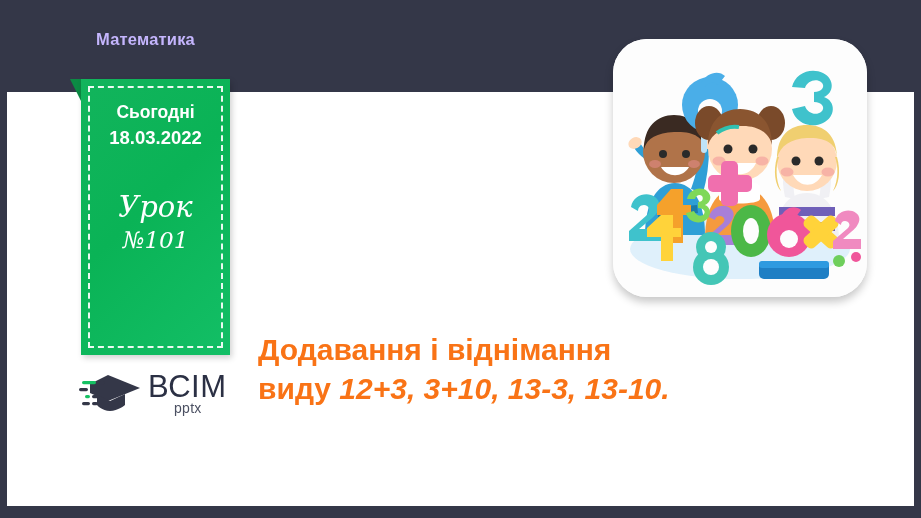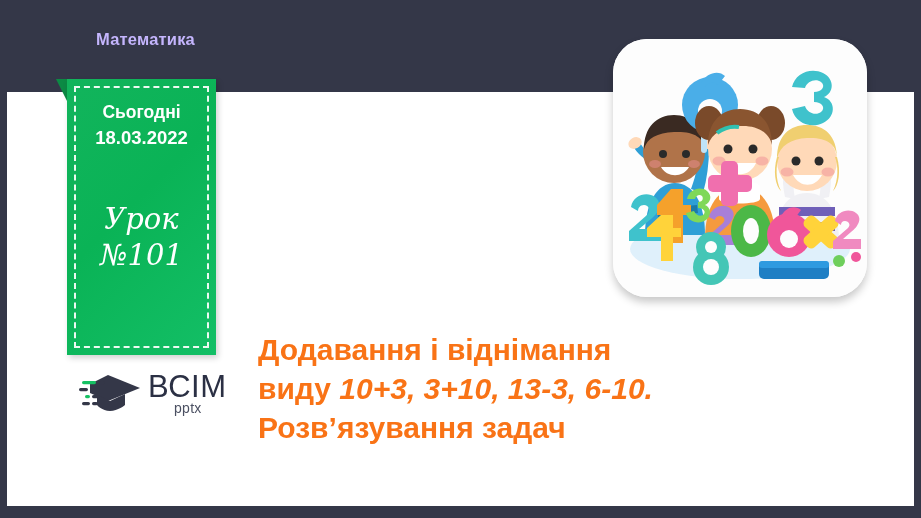--- a/index.html
+++ b/index.html
@@ -44,21 +44,21 @@
     font-size: 16.5px;
     font-weight: bold;
     color: #c4b5fd;
     letter-spacing: 0.2px;
     white-space: nowrap;
   }
 
   
   .ribbon-wrap {
     position: absolute;
-    left: 67px;
+    left: 81px;
     top: 79px;
     width: 149px;
     height: 324px;
   }
   .ribbon-fold {
     position: absolute;
     left: -11px;
     top: 0px;
     width: 0;
     height: 0;
@@ -110,24 +110,23 @@
     margin-top: 38px;
     text-align: center;
     font-family: "DejaVu Serif", serif;
     font-style: italic;
     color: #ffffff;
     line-height: 1.22;
   }
   .lesson-word {
     font-size: 29px;
     display: block;
-    margin-top: 12px;
   }
   .lesson-num {
-    font-size: 29px;
+    font-size: 23px;
     display: block;
   }
 
   
   .logo {
     position: absolute;
     left: 78px;
     top: 361px;
     width: 185px;
     height: 54px;
@@ -350,17 +349,16 @@
       <rect x="146" y="222" width="70" height="18" rx="5" fill="#1f7fc4"></rect>
       <rect x="146" y="222" width="70" height="7" rx="3" fill="#2e9ae0"></rect>
 
       <circle cx="226" cy="222" r="6" fill="#6fcf5c"></circle>
       <circle cx="243" cy="218" r="5" fill="#f0569a"></circle>
     </svg>
   </div>
 
   <div class="title">
     <div class="title-line">Додавання і віднімання</div>
-    <div class="title-line"><span>виду </span><span class="em">10+3, 3+10, 13-3, 6-10.</span></div>
-    <div class="title-line">Розв’язування задач</div>
+    <div class="title-line"><span>виду </span><span class="em">12+3, 3+10, 13-3, 13-10.</span></div>
   </div>
 
 </div>
 
 </body></html>

